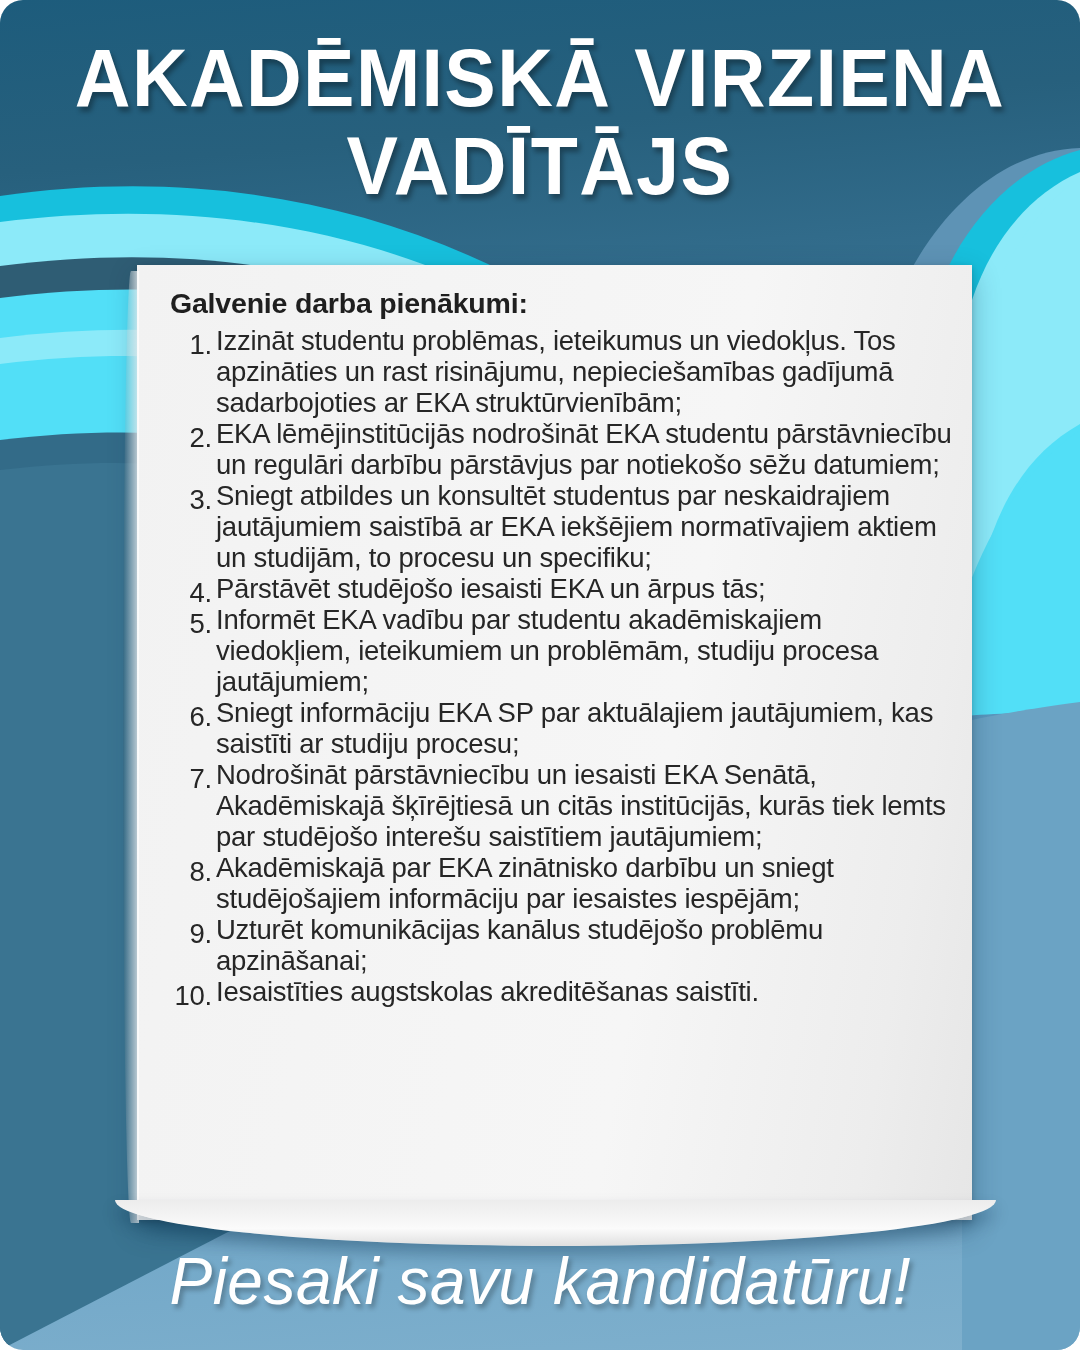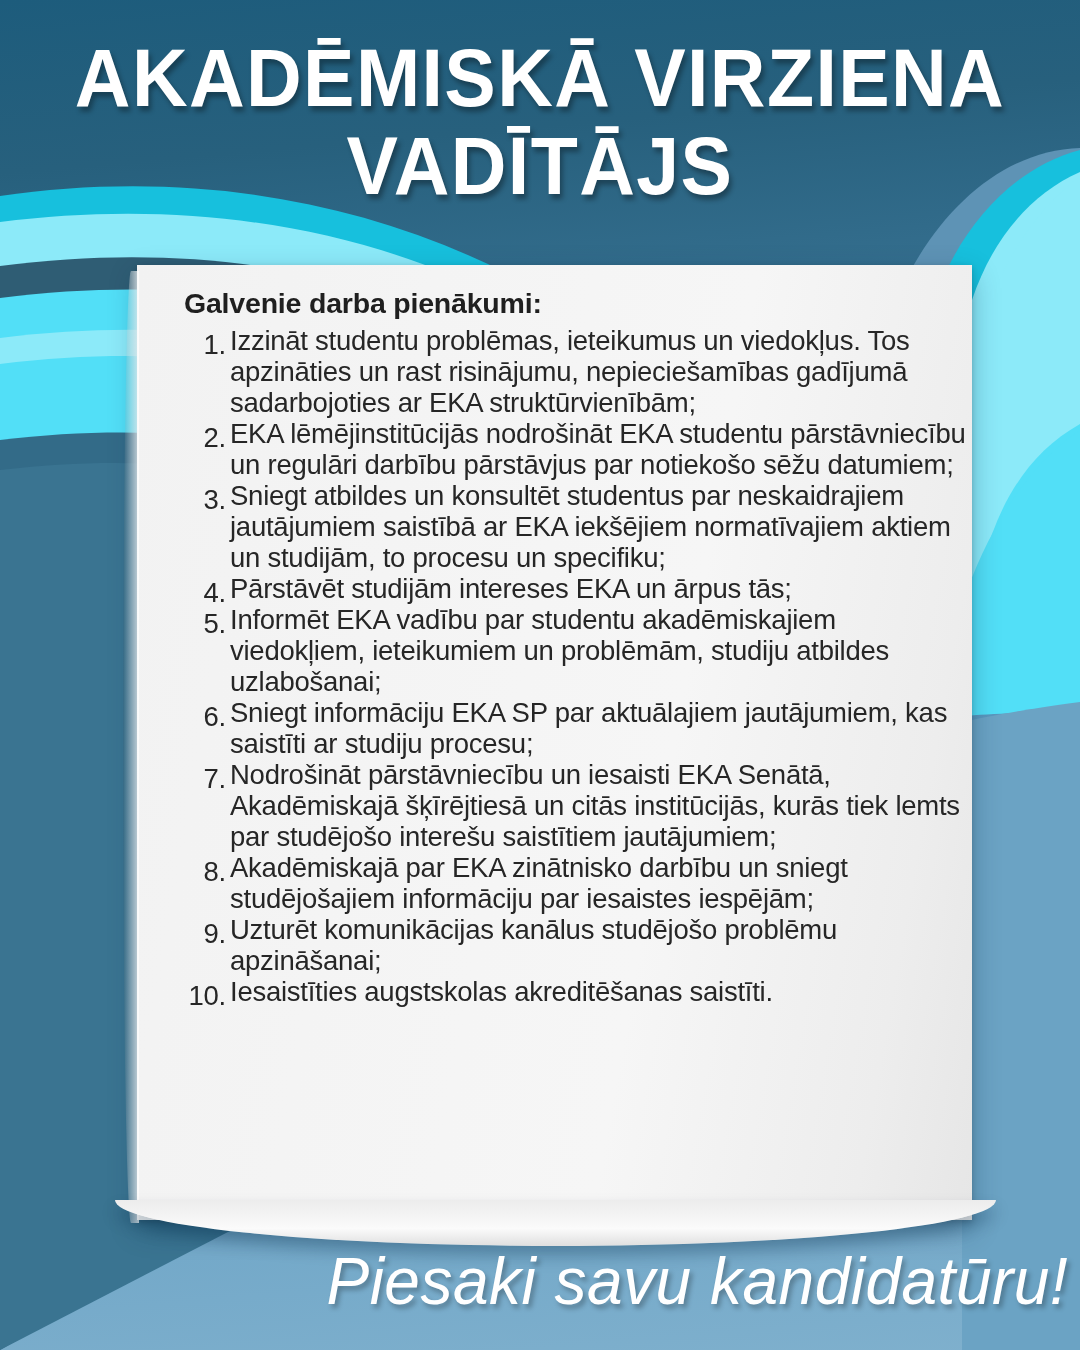--- a/index.html
+++ b/index.html
@@ -8,20 +8,21 @@
     width:1080px; height:1350px;
     overflow:hidden;
     font-family:"Liberation Sans", sans-serif;
   }
 
   #poster {
     position:relative;
     width:1080px; height:1350px;
     background:linear-gradient(175deg,#1d5c7c 0%,#27607d 12%,#3f7a9c 34%,#5a97bd 55%,#6ca5c8 72%,#74a9c9 88%,#7fb0cd 100%);
     overflow:hidden;
+    border-radius:23px;
   }
 
   
   #waves {
     position:absolute; left:0; top:0;
     width:1080px; height:1350px;
     display:block;
   }
 
   
@@ -70,21 +71,21 @@
     position:absolute;
     left:-14px; top:6px;
     width:16px; height:952px;
     background:linear-gradient(90deg,rgba(0,0,0,0.06),rgba(255,255,255,0.75));
     border-radius:50% 0 0 50% / 50% 0 0 50%;
     z-index:-1;
   }
 
   .card-inner {
     position:absolute;
-    left:44px; top:18px;
+    left:30px; top:18px;
     width:785px;
   }
 
   .card-heading {
     font-family:"Liberation Sans",sans-serif;
     font-weight:bold;
     font-size:28.5px;
     line-height:40px;
     color:#1f1f1f;
     letter-spacing:-0.2px;
@@ -118,21 +119,21 @@
     font-size:27.5px;
     line-height:40.3px;
     color:#262626;
   }
 
   
   .footer-wrap {
     position:absolute;
     left:0; top:1243px;
     width:1080px;
-    text-align:right;
+    text-align:center;
     z-index:7;
   }
   .footer-text {
     display:inline-block;
     color:#ffffff;
     font-family:"Liberation Sans Narrow","Liberation Sans",sans-serif;
     font-style:italic;
     font-weight:normal;
     font-size:66px;
     line-height:76px;
@@ -172,22 +173,22 @@
     <span class="title-line">VADĪTĀJS</span>
   </div>
 
   <div id="card">
     <div class="card-inner">
       <div class="card-heading">Galvenie darba pienākumi:</div>
       <ol class="duties">
         <li>Izzināt studentu problēmas, ieteikumus un viedokļus. Tos apzināties un rast risinājumu, nepieciešamības gadījumā sadarbojoties ar EKA struktūrvienībām;</li>
         <li>EKA lēmējinstitūcijās nodrošināt EKA studentu pārstāvniecību un regulāri darbību pārstāvjus par notiekošo sēžu datumiem;</li>
         <li>Sniegt atbildes un konsultēt studentus par neskaidrajiem jautājumiem saistībā ar EKA iekšējiem normatīvajiem aktiem un studijām, to procesu un specifiku;</li>
-        <li>Pārstāvēt studijām intereses EKA un ārpus tās;</li>
-        <li>Informēt EKA vadību par studentu akadēmiskajiem viedokļiem, ieteikumiem un problēmām, studiju atbildes uzlabošanai;</li>
+        <li>Pārstāvēt studējošo iesaisti EKA un ārpus tās;</li>
+        <li>Informēt EKA vadību par studentu akadēmiskajiem viedokļiem, ieteikumiem un problēmām, studiju procesa jautājumiem;</li>
         <li>Sniegt informāciju EKA SP par aktuālajiem jautājumiem, kas saistīti ar studiju procesu;</li>
         <li>Nodrošināt pārstāvniecību un iesaisti EKA Senātā, Akadēmiskajā šķīrējtiesā un citās institūcijās, kurās tiek lemts par studējošo interešu saistītiem jautājumiem;</li>
         <li>Akadēmiskajā par EKA zinātnisko darbību un sniegt studējošajiem informāciju par iesaistes iespējām;</li>
         <li>Uzturēt komunikācijas kanālus studējošo problēmu apzināšanai;</li>
         <li>Iesaistīties augstskolas akreditēšanas saistīti.</li>
       </ol>
     </div>
   </div>
 
   <div class="footer-wrap">

